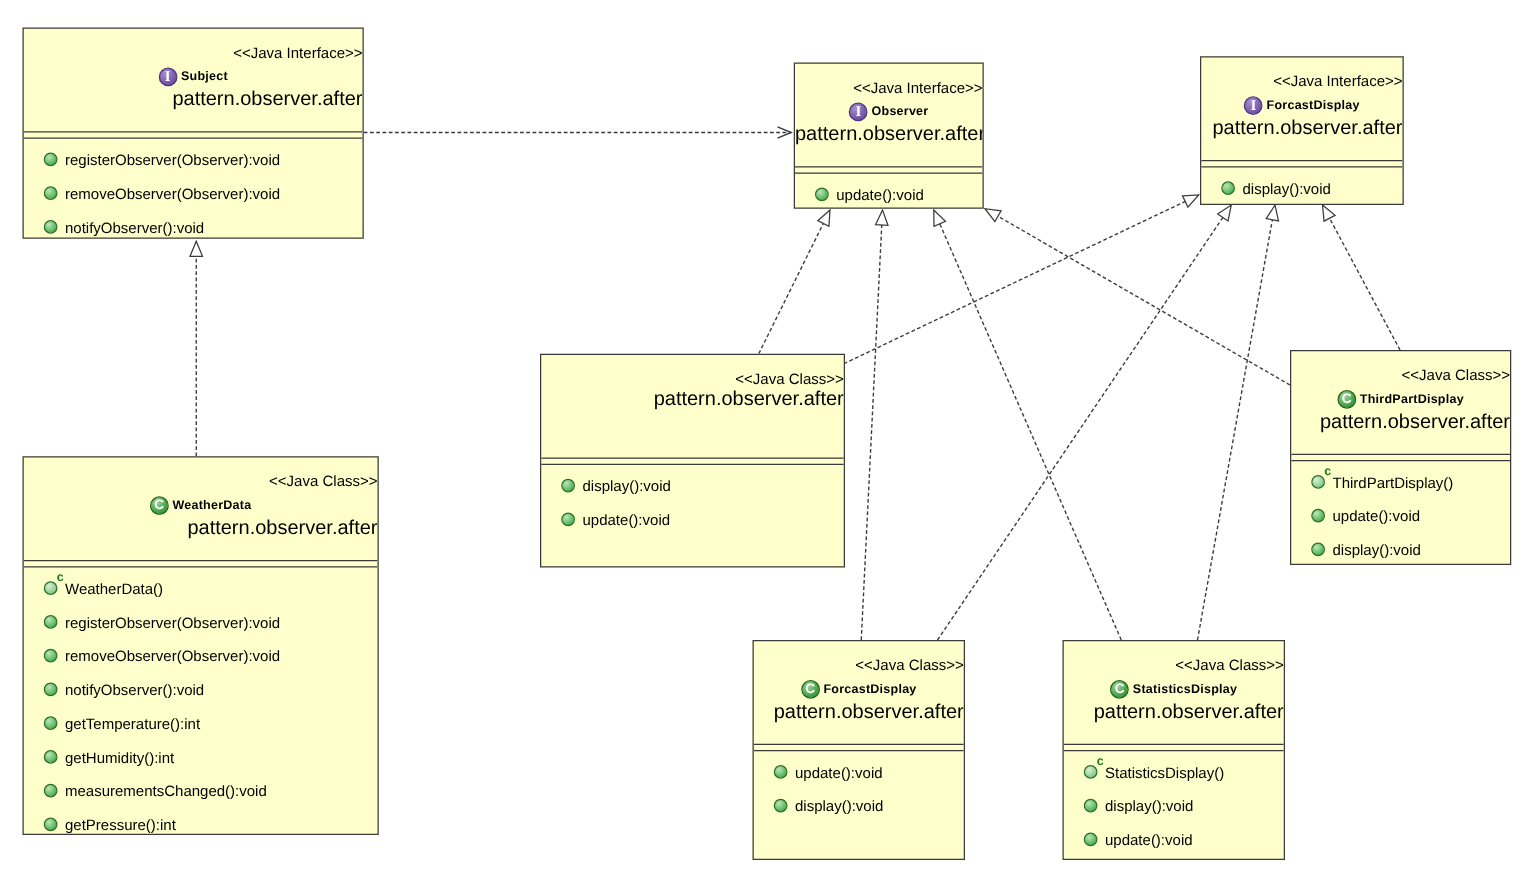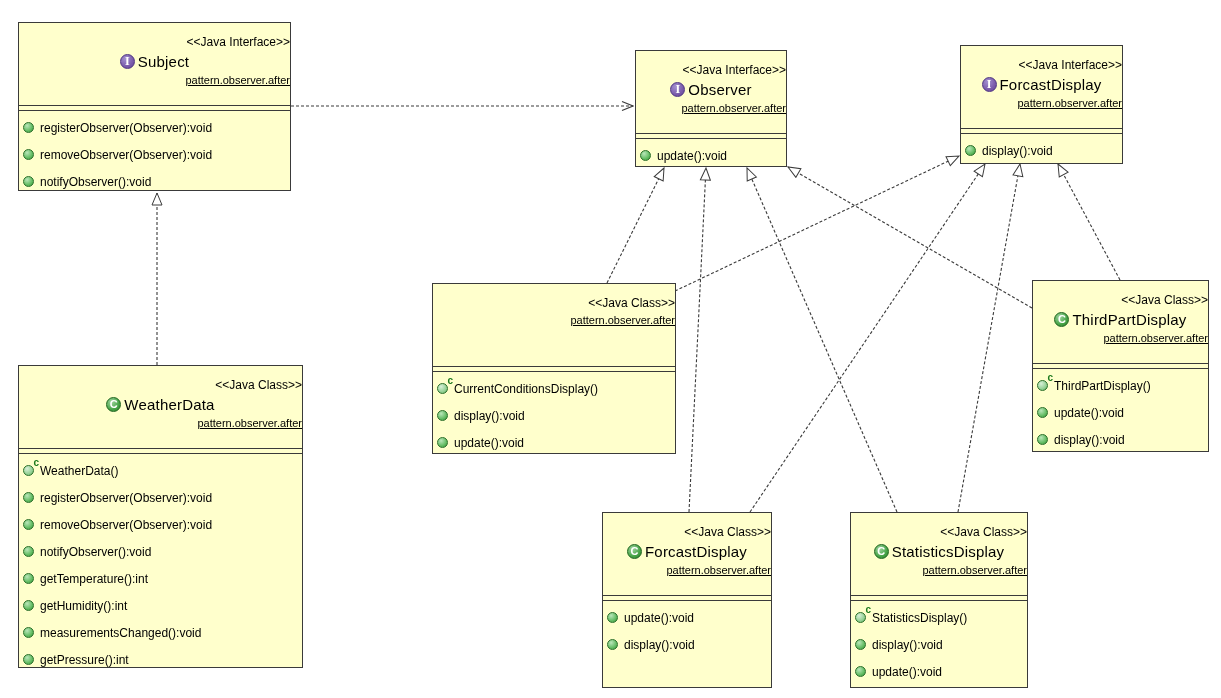--- a/index.html
+++ b/index.html
@@ -8,27 +8,27 @@
 
   .edges { position:absolute; left:0; top:0; }
 
   .uml-box { position:absolute; background:#ffffcc; border:1px solid #3a3a3a;
              box-sizing:border-box; overflow:hidden; }
 
   .box-header { height:71px; padding-top:11px; text-align:right; box-sizing:content-box; }
   .stereotype { display:block; font-size:12px; line-height:17px; }
   .name-row { display:flex; justify-content:center; align-items:center; gap:3px;
               line-height:21px; height:21px; }
-  .class-name { font-weight:normal; font-size:15px; letter-spacing:0.2px; }
-  .pkg { display:block; font-size:11px; line-height:16px;text-decoration:underline; }
+  .class-name { font-weight:bold; font-size:10px; letter-spacing:0.2px; }
+  .pkg { display:block; font-size:16px; line-height:16px; }
 
   .sep { height:4px; border-top:1px solid #3a3a3a; border-bottom:1px solid #3a3a3a; }
 
   .members { padding:3px 0 0 0; }
-  .member-row { display:flex; align-items:center; gap:6px; height:27px; padding:0 2px; }
+  .member-row { display:flex; align-items:center; gap:6px; height:27px; padding:0 14px; }
   .member-label { font-size:12px; white-space:nowrap; }
 
   
   .iface-icon { width:15px; height:15px; border-radius:50%; flex:0 0 auto;
       background:radial-gradient(circle at 35% 30%, #a391cf, #7a5bab 60%, #634295);
       border:1px solid #4d3482; position:relative; box-sizing:border-box; }
   .iface-icon::after { content:"I"; position:absolute; left:0; right:0; top:-1px;
       text-align:center; color:#fff; font-family:"Liberation Serif", serif;
       font-weight:bold; font-size:12px; line-height:15px; }
 
@@ -183,24 +183,20 @@
 </div>
 
 <div class="uml-box" style="left:432px; top:283px; width:244px; height:171px;">
   <div class="box-header">
     <span class="stereotype">&lt;&lt;Java Class&gt;&gt;</span>
     <span class="pkg">pattern.observer.after</span>
   </div>
   <div class="sep"></div>
   <div class="members">
     <div class="member-row">
-      <span class="ctor-icon"></span>
-      <span class="member-label">CurrentConditionsDisplay()</span>
-    </div>
-    <div class="member-row">
       <span class="method-icon"></span>
       <span class="member-label">display():void</span>
     </div>
     <div class="member-row">
       <span class="method-icon"></span>
       <span class="member-label">update():void</span>
     </div>
   </div>
 </div>
 

